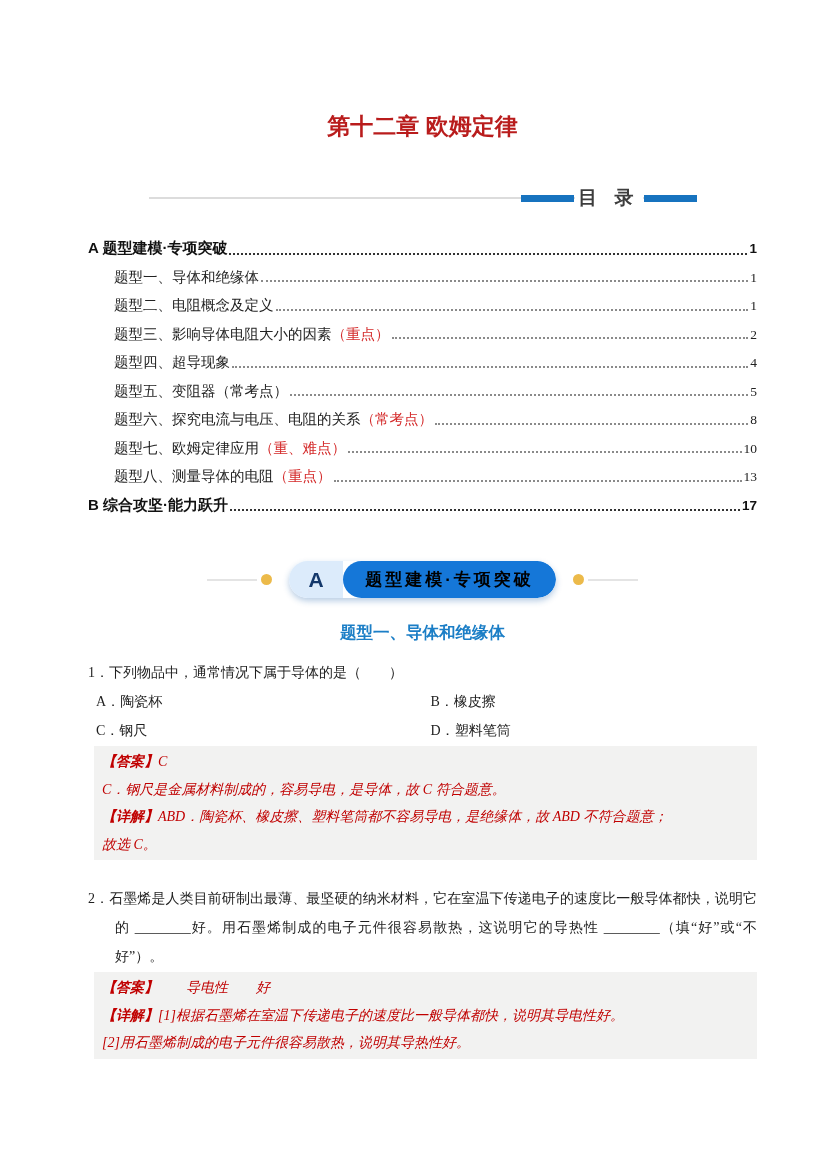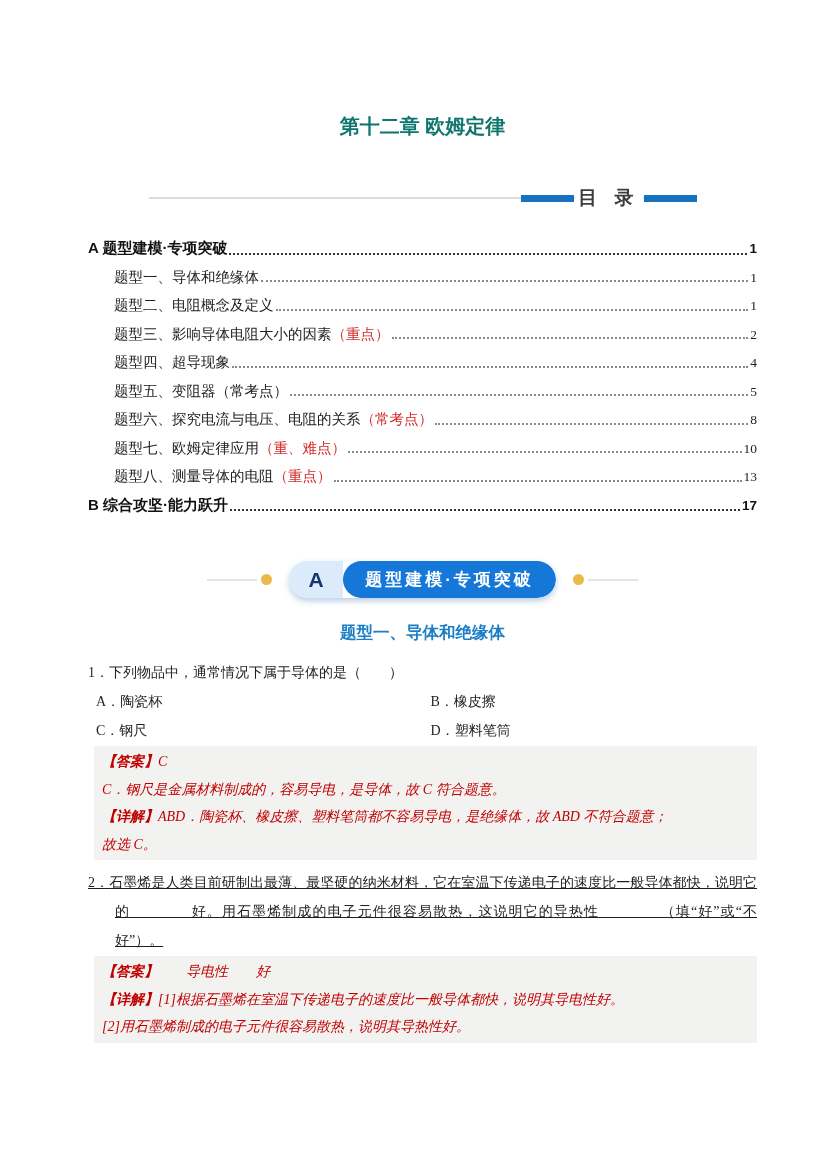--- a/index.html
+++ b/index.html
@@ -11,21 +11,21 @@
     font-family:"Liberation Serif","DejaVu Serif",serif;
     color:#1f1f1f;
   }
   .content{margin:0 70px 0 88px;}
 
   
   .chapter-title{
     margin-top:111px;
     text-align:center;
     font-family:"Liberation Sans","DejaVu Sans",sans-serif;
-    font-size:20px;font-weight:bold;line-height:30px;color:#0f766e;
+    font-size:23px;font-weight:bold;line-height:30px;color:#b91c1c;
   }
 
   
   .toc-header{
     position:relative;
     width:548px;margin:42px auto 0 auto;height:30px;
   }
   .toc-header .rule{
     position:absolute;left:0;right:0;top:14px;height:2px;background:#dcdcdc;
   }
@@ -64,21 +64,21 @@
     border-radius:19px;overflow:hidden;
     box-shadow:0 3px 6px rgba(21,90,166,.30);
   }
   .pill-badge{
     width:54px;background:#dcebfb;color:#14386b;
     display:flex;align-items:center;justify-content:center;
     font-family:"Liberation Sans","DejaVu Sans",sans-serif;
     font-size:21px;font-weight:bold;
   }
   .pill-title{
-    background:#1577d8;color:#ffffff;
+    background:#1577d8;color:#000000;
     display:flex;align-items:center;padding:12px 22px;
     font-family:"Liberation Sans","DejaVu Sans",sans-serif;
     font-size:17px;font-weight:bold;letter-spacing:3px;white-space:nowrap;
     border-radius:19px 19px 19px 19px;
   }
 
   
   .sub-heading{
     margin-top:23px;text-align:center;
     font-family:"Liberation Sans","DejaVu Sans",sans-serif;
@@ -94,21 +94,21 @@
 
   
   .answer-block{
     background:#f2f2f1;
     margin:1px 0 8px 6px;
     padding:2px 10px 2px 8px;
     color:#c00000;
   }
   .a-line{margin:0;line-height:27.5px;text-align:justify;font-style:italic;}
   .a-label{font-weight:bold;}
-  .q2{margin-top:8px;text-decoration:underline;}
+  .q2{margin-top:24px;}
 </style>
 </head>
 <body>
 
 <div class="page">
   <div class="content">
 
     <div class="chapter-title">第十二章 欧姆定律</div>
 
     <div class="toc-header">

